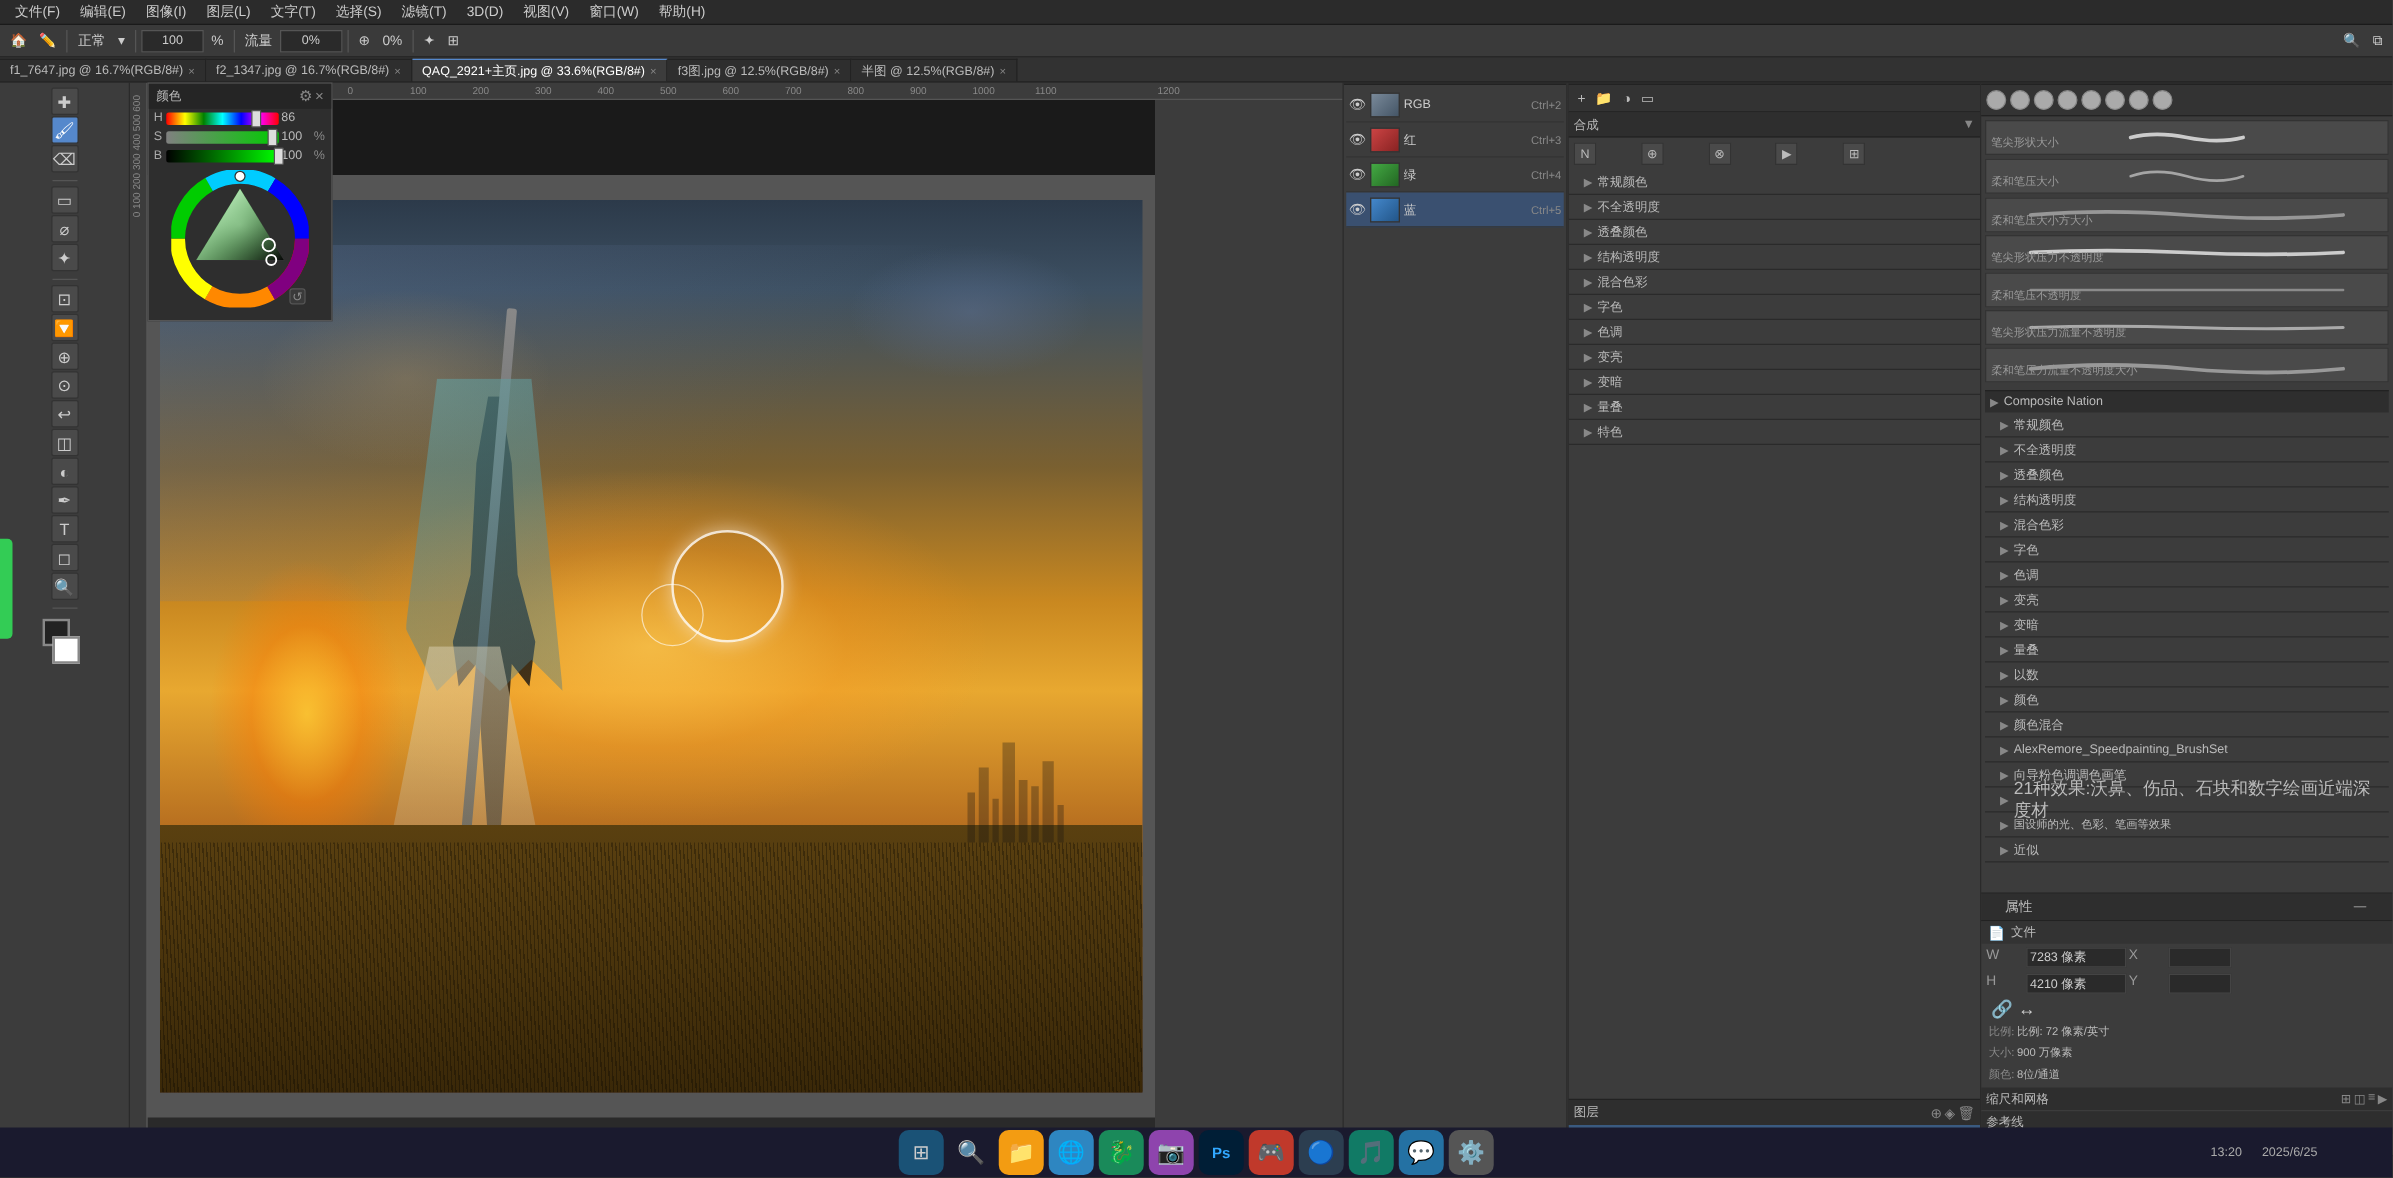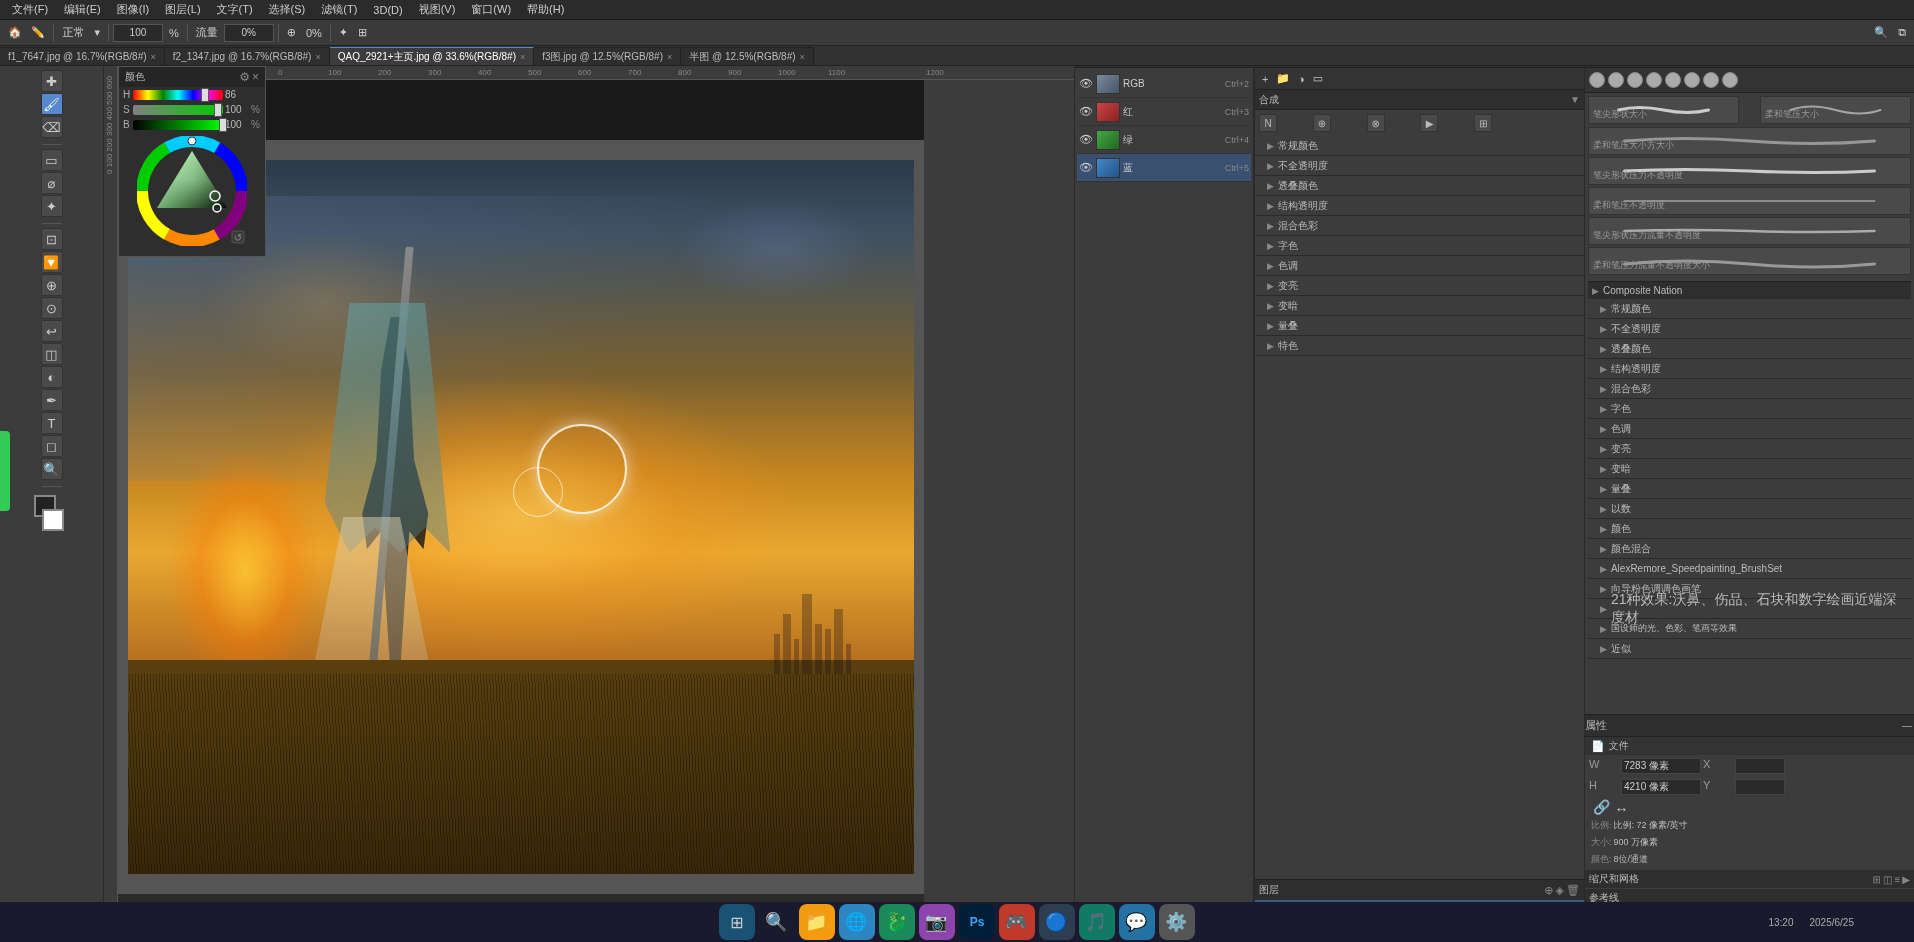--- a/index.html
+++ b/index.html
@@ -310,21 +310,21 @@
       display: flex;
       flex-direction: column;
     }
 
     
     .panel-header {
       height: 22px;
       background: #2e2e2e;
       display: flex;
       align-items: center;
-      padding: 0 0;
+      padding: 0 19px;
       border-bottom: 1px solid #222;
       font-size: 11px;
       color: #bbb;
       justify-content: space-between;
       flex-shrink: 0;
     }
     .panel-header-icons {
       display: flex;
       gap: 4px;
       align-items: center;
@@ -1007,21 +1007,21 @@
     <div style="width:16px;height:16px;border-radius:50%;background:rgba(200,200,200,0.8);border:1px solid #888;"></div>
     <div style="width:16px;height:16px;border-radius:50%;background:rgba(200,200,200,0.8);border:1px solid #888;"></div>
     <div style="width:16px;height:16px;border-radius:50%;background:rgba(200,200,200,0.8);border:1px solid #888;"></div>
     <div style="width:16px;height:16px;border-radius:50%;background:rgba(200,200,200,0.8);border:1px solid #888;"></div>
     <div style="width:16px;height:16px;border-radius:50%;background:rgba(200,200,200,0.8);border:1px solid #888;"></div>
   </div>
 
   <div style="flex:1;overflow-y:auto;">
     <div style="padding:3px;">
 
-      <div style="display:grid;grid-template-columns:1fr 1fr;gap:21px;margin-bottom:3px;">
+      <div style="display:grid;grid-template-columns:1fr;gap:3px;margin-bottom:3px;">
         <div class="stroke-preview">
           <svg width="100%" height="20" viewBox="0 0 100 20">
             <path d="M5,10 Q25,5 50,10 Q75,15 95,10" stroke="#ccc" stroke-width="3" fill="none" stroke-linecap="round"></path>
           </svg>
           <span class="stroke-label">笔尖形状大小</span>
         </div>
         <div class="stroke-preview">
           <svg width="100%" height="20" viewBox="0 0 100 20">
             <path d="M5,10 Q25,3 50,10 Q75,17 95,10" stroke="#ccc" stroke-width="2" fill="none" stroke-linecap="round" opacity="0.7"></path>
           </svg>

